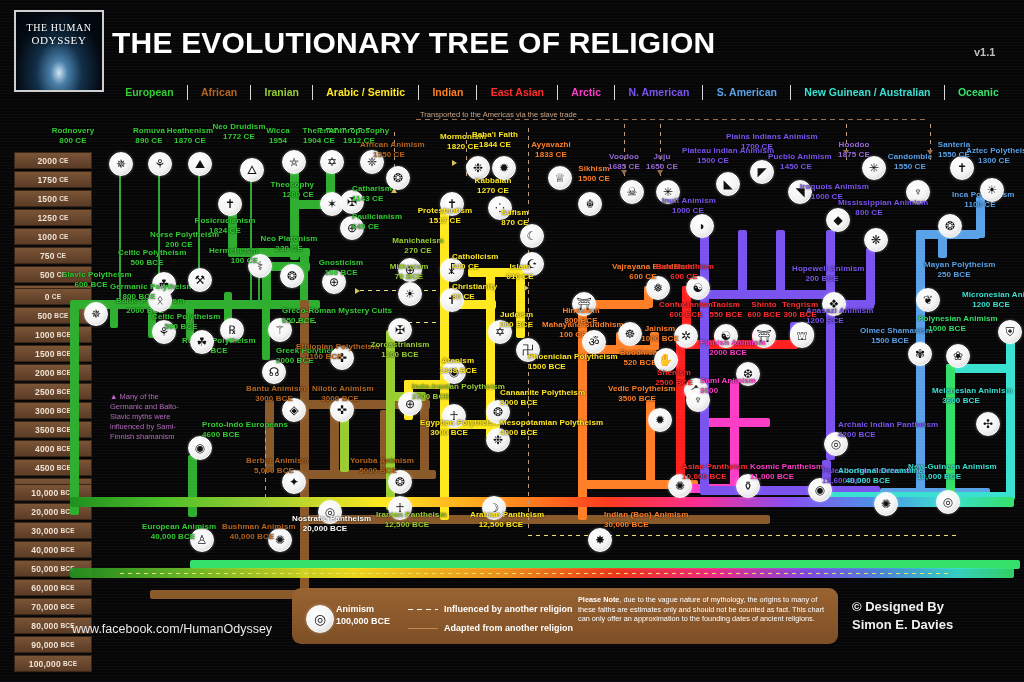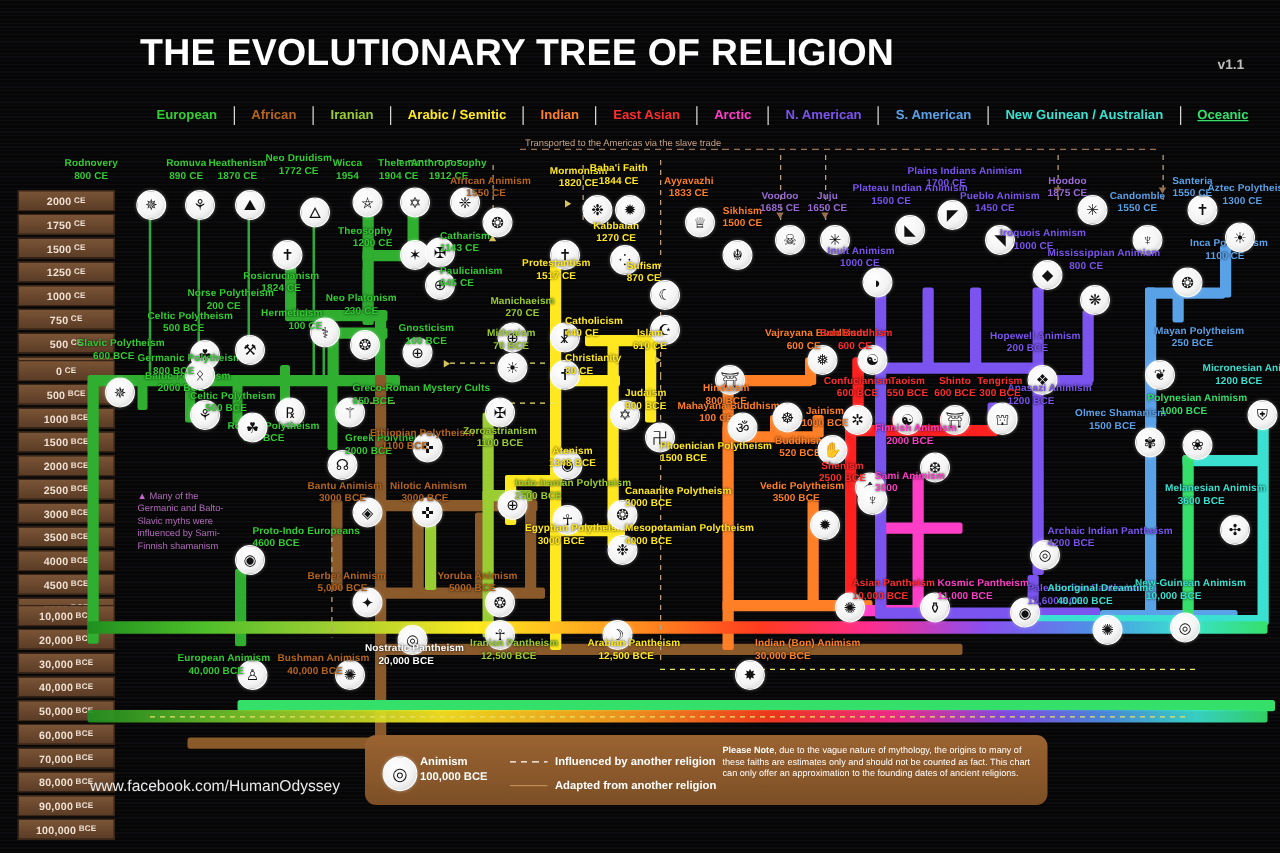--- a/index.html
+++ b/index.html
@@ -83,20 +83,24 @@
   .legsolid{position:absolute;height:1px;width:30px;background:#c08a55;}
 
   #fb{left:72px;top:622px;color:#eaeaea;font-size:12.5px;}
   #credit{left:852px;top:598px;color:#f0f0f0;font-size:13px;font-weight:bold;line-height:18px;}
 </style>
 </head>
 <body>
 
 <div id="stage">
 
+  <div id="logo" class="abs">
+    <div class="l1">THE HUMAN</div>
+    <div class="l2">ODYSSEY</div>
+  </div>
   <div id="title" class="abs">THE EVOLUTIONARY TREE OF RELIGION</div>
   <div id="version" class="abs">v1.1</div>
 
   <div id="regions" class="abs">
       <div class="reg" style="color: rgb(51, 204, 51); flex: 1 1 auto;">European</div>
       <div class="sep"></div>
       <div class="reg" style="color: rgb(181, 101, 29); flex: 1 1 auto;">African</div>
       <div class="sep"></div>
       <div class="reg" style="color: rgb(154, 205, 50); flex: 1 1 auto;">Iranian</div>
       <div class="sep"></div>
@@ -107,21 +111,21 @@
       <div class="reg" style="color: rgb(255, 45, 45); flex: 1 1 auto;">East Asian</div>
       <div class="sep"></div>
       <div class="reg" style="color: rgb(255, 62, 200); flex: 1 1 auto;">Arctic</div>
       <div class="sep"></div>
       <div class="reg" style="color: rgb(123, 84, 239); flex: 1 1 auto;">N. American</div>
       <div class="sep"></div>
       <div class="reg" style="color: rgb(90, 162, 232); flex: 1 1 auto;">S. American</div>
       <div class="sep"></div>
       <div class="reg" style="color: rgb(58, 224, 208); flex: 1 1 auto;">New Guinean / Australian</div>
       <div class="sep"></div>
-      <div class="reg" style="color: rgb(53, 224, 106); flex: 1 1 auto; text-decoration: underline;">Oceanic</div>
+      <div class="reg" style="color: rgb(53, 224, 106); flex: 1 1 auto;">Oceanic</div>
     </div>
 
   <div id="timeline">
       <div class="tick" style="top: 152px;">
         <span>2000</span>
         <span class="u">CE</span>
       </div>
       <div class="tick" style="top: 171px;">
         <span>1750</span>
         <span class="u">CE</span>
@@ -843,14 +847,18 @@
     <div class="ltxt" style="left:44px;top:16px;">Animism</div>
     <div class="ltxt" style="left:44px;top:28px;">100,000 BCE</div>
     <div class="legdash" style="left:116px;top:21px;"></div>
     <div class="ltxt" style="left:152px;top:16px;">Influenced by another religion</div>
     <div class="legsolid" style="left:116px;top:40px;"></div>
     <div class="ltxt" style="left:152px;top:35px;">Adapted from another religion</div>
     <div class="note"><b>Please Note</b><span>, due to the vague nature of mythology, the origins to many of these faiths are estimates only and should not be counted as fact. This chart can only offer an approximation to the founding dates of ancient religions.</span></div>
   </div>
 
   <div id="fb" class="abs">www.facebook.com/HumanOdyssey</div>
+  <div id="credit" class="abs">
+    <div>© Designed By</div>
+    <div>Simon E. Davies</div>
+  </div>
 
 </div>
 
 </body></html>

